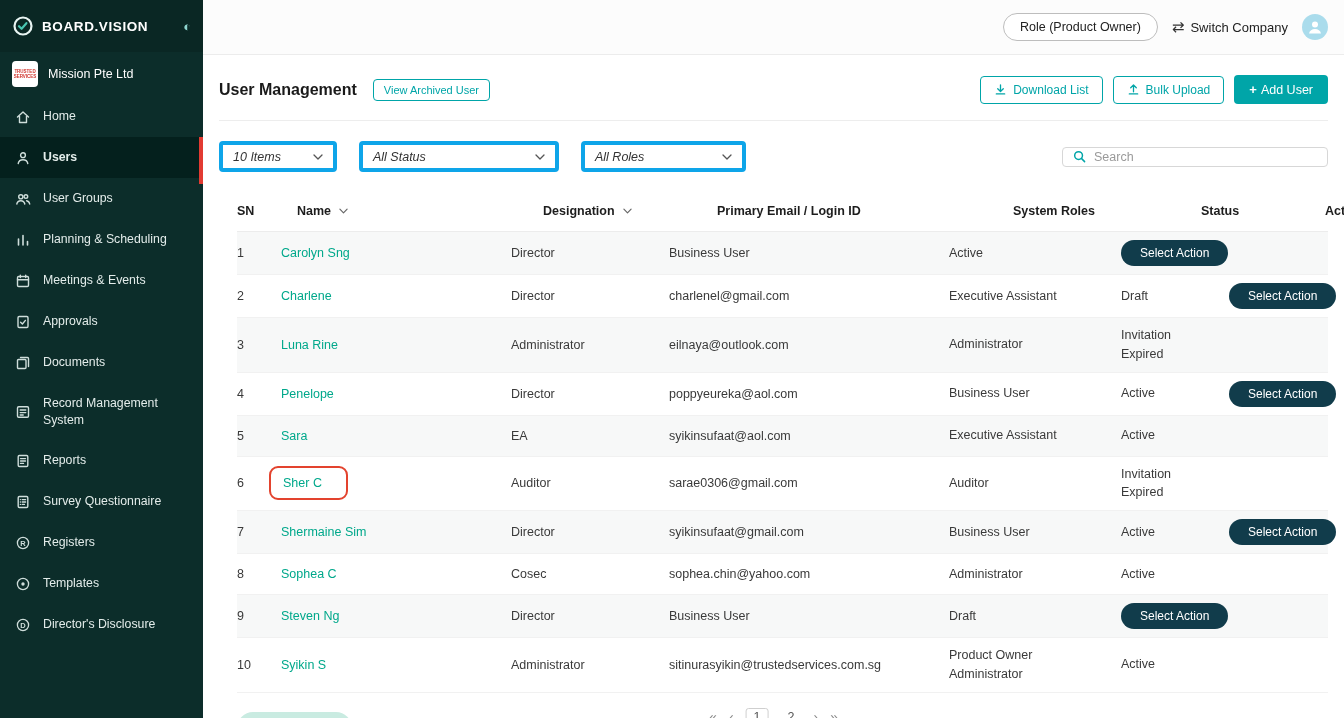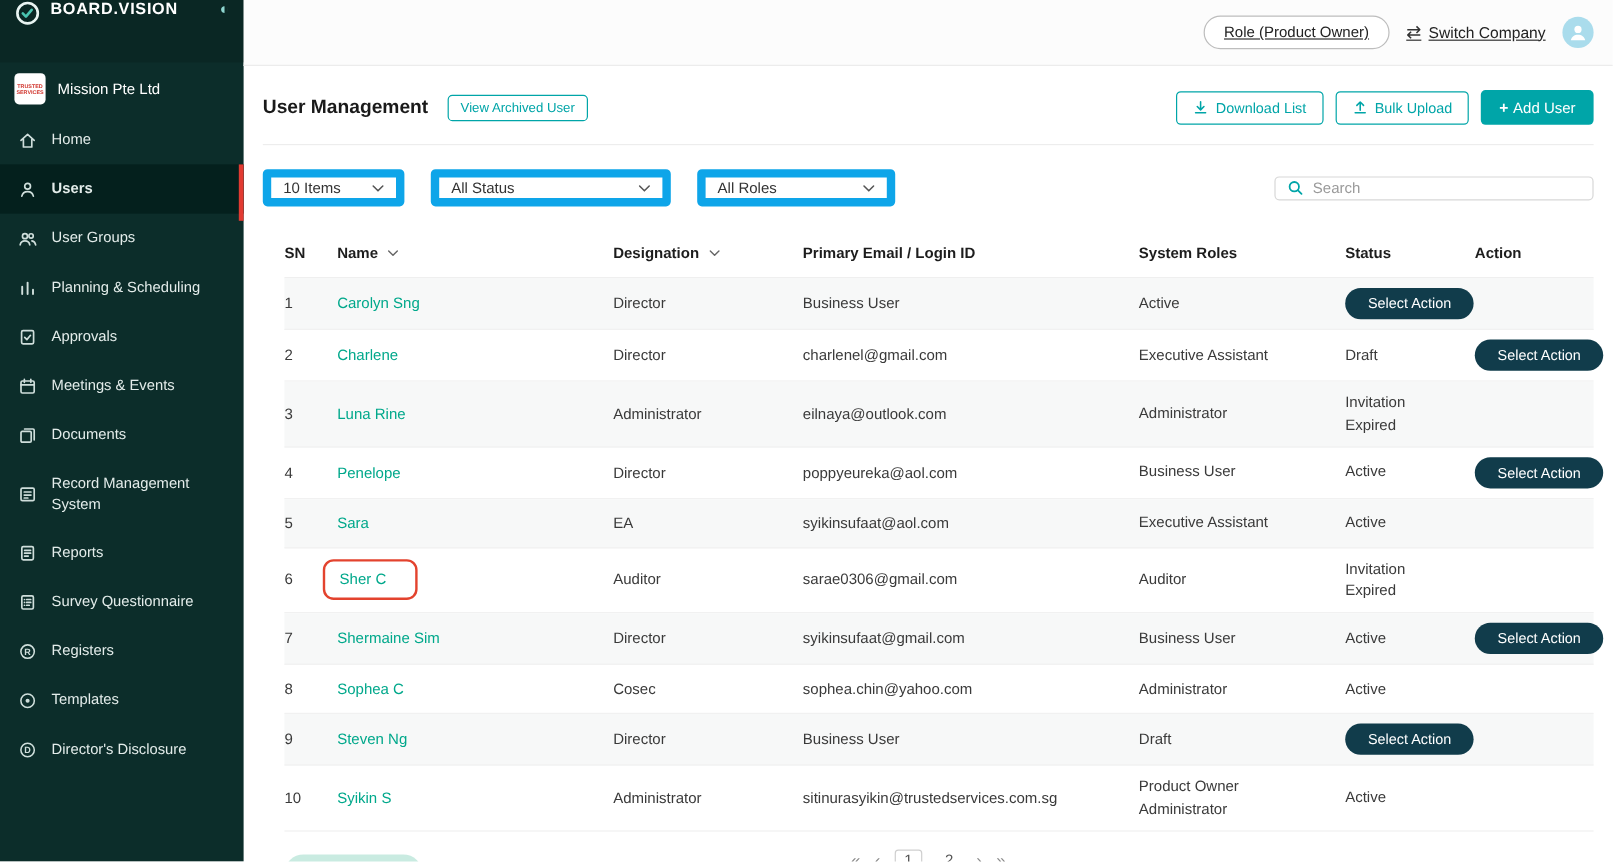--- a/index.html
+++ b/index.html
@@ -15,59 +15,59 @@
   }
   *{box-sizing:border-box;margin:0;padding:0;}
   body{
     width:1344px;height:718px;overflow:hidden;background:#fff;
     font-family:"Liberation Sans", sans-serif;font-size:12.5px;color:#333;
   }
   .app{display:flex;width:100%;height:100%;}
 
   
   .sidebar{width:203px;flex-shrink:0;background:var(--sidebar-bg);color:#e3ecea;display:flex;flex-direction:column;}
-  .sidebar-header{height:52px;display:flex;align-items:flex-start;gap:8px;padding:0 12px;background:#0a2724;}
+  .sidebar-header{height:52px;display:flex;align-items:center;gap:8px;padding:0 12px;background:#0a2724;}
   .brand-name{color:#fff;font-weight:bold;font-size:13.5px;letter-spacing:.6px;}
   .collapse-icon{margin-left:auto;color:#8fd6d0;font-size:13px;cursor:pointer;}
   .company-row{display:flex;align-items:center;gap:10px;padding:9px 12px;cursor:pointer;}
   .company-logo{width:26px;height:26px;background:#fff;border-radius:4px;display:flex;align-items:center;justify-content:center;overflow:hidden;flex-shrink:0;}
   .company-logo span{font-size:4.5px;font-weight:bold;color:#d0342c;text-align:center;line-height:1.2;padding:1px;}
   .company-name{color:#fff;font-weight:normal;font-size:12.5px;}
   .nav{display:flex;flex-direction:column;}
   .nav-item{display:flex;align-items:center;gap:12px;padding:12px 14px;font-size:12.3px;font-weight:500;color:#e3ecea;cursor:pointer;position:relative;line-height:1.35;}
   .nav-item .nav-icon{width:17px;height:17px;flex-shrink:0;color:#cfdedb;display:flex;align-items:center;justify-content:center;}
   .nav-item.active{background:var(--sidebar-active);font-weight:bold;}
   .nav-item.active::after{content:"";position:absolute;right:0;top:0;bottom:-6px;width:4px;background:var(--active-indicator);}
 
   
   .main{flex:1;display:flex;flex-direction:column;min-width:0;}
-  .topbar{height:55px;background:#fcfcfc;border-bottom:1px solid #ececec;display:flex;align-items:center;justify-content:flex-end;gap:14px;padding:0 16px;flex-shrink:0;text-decoration:underline;}
+  .topbar{height:55px;background:#fcfcfc;border-bottom:1px solid #ececec;display:flex;align-items:center;justify-content:flex-end;gap:14px;padding:0 16px;flex-shrink:0;}
   .role-pill{border:1px solid #bdbdbd;background:#fff;border-radius:16px;padding:6px 16px;font-size:12.5px;color:#222;cursor:pointer;font-family:inherit;}
   .switch{display:flex;align-items:center;gap:6px;font-size:13px;color:#222;cursor:pointer;}
   .switch-icon{font-size:15px;color:#333;}
   .avatar{width:26px;height:26px;border-radius:50%;background:#aadcec;display:flex;align-items:center;justify-content:center;cursor:pointer;overflow:hidden;}
 
   .content{flex:1;padding:0 16px;min-width:0;}
   .page-header{display:flex;align-items:center;padding:20px 0 16px;border-bottom:1px solid #ededed;}
   .page-title{font-size:16px;font-weight:bold;color:#1a1a1a;}
   .view-archived{margin-left:16px;border:1px solid var(--accent);color:var(--accent);background:#fff;border-radius:4px;padding:4px 10px;font-size:11px;cursor:pointer;font-family:inherit;}
   .header-actions{margin-left:auto;display:flex;gap:10px;align-items:center;}
   .btn-outline{display:flex;align-items:center;gap:6px;border:1px solid var(--accent);color:var(--accent);background:#fff;border-radius:4px;padding:6px 13px;font-size:12px;cursor:pointer;font-family:inherit;}
   .btn-solid{display:flex;align-items:center;gap:4px;background:var(--accent);color:#fff;border:none;border-radius:4px;padding:7px 15px;font-size:12.5px;cursor:pointer;font-family:inherit;}
   .btn-solid .plus{font-weight:bold;font-size:13px;}
 
   .filters{display:flex;align-items:center;gap:22px;margin-top:20px;}
-  .select{height:31px;border:7px solid #0ea5e9;border-radius:4px;background:#fff;display:flex;align-items:center;justify-content:space-between;padding:0 10px;color:#333;cursor:pointer;}
+  .select{height:31px;border:4px solid #0ea5e9;border-radius:4px;background:#fff;display:flex;align-items:center;justify-content:space-between;padding:0 10px;color:#333;cursor:pointer;font-style:italic;}
   .search-box{margin-left:auto;width:266px;height:20px;border:1px solid #d7d7d7;border-radius:4px;background:#fff;display:flex;align-items:center;gap:8px;padding:0 10px;}
   .search-box input{border:none;outline:none;flex:1;font-size:12.5px;font-family:inherit;color:#333;background:transparent;}
   .search-box input::placeholder{color:#9a9a9a;}
 
   .table{margin-top:18px;padding-left:18px;}
   .tgrid{display:grid;grid-template-columns:44px 230px 158px 280px 172px 108px minmax(90px,1fr);align-items:center;}
-  .thead{padding:14px 0 13px;font-weight:bold;color:#1d1d1d;border-bottom:1px solid #ececec;}
+  .thead{padding:14px 0 13px;font-weight:bold;color:#1d1d1d;border-bottom:1px solid #ececec;gap:16px;}
   .th{display:flex;align-items:center;gap:8px;}
   .tr{min-height:41px;padding:8px 0;border-bottom:1px solid #f1f1f1;color:#3a3a3a;}
   .tr:nth-child(odd){background:#f7f8f8;}
   .name-link{color:var(--link);text-decoration:none;cursor:pointer;}
   .td.pre{white-space:pre-line;line-height:1.5;}
   .annotation{display:inline-block;border:2px solid var(--annotation);border-radius:9px;padding:8px 24px 8px 12px;margin-left:-12px;}
   .action-btn{background:var(--action-button);color:#fff;border:none;border-radius:14px;padding:6px 19px;font-size:12px;cursor:pointer;font-family:Liberation Sans, sans-serif;white-space:nowrap;}
 
   .table-footer{position:relative;display:flex;align-items:center;margin-top:13px;padding-left:18px;height:44px;}
   .total-badge{background:var(--badge-bg);color:var(--badge-text);font-weight:bold;border-radius:16px;padding:9px 14px;font-size:12.5px;}
@@ -133,35 +133,35 @@
       <div class="nav-item">
         <span class="nav-icon">
             <svg width="16" height="16" viewBox="0 0 16 16" fill="none" stroke="currentColor" stroke-width="1.6" stroke-linecap="round">
               <path d="M3.5 13V7M8 13V3.5M12.5 13V9.5"></path>
             </svg>
           </span>
         <span class="nav-label">Planning &amp; Scheduling</span>
       </div>
       <div class="nav-item">
         <span class="nav-icon">
+            <svg width="16" height="16" viewBox="0 0 16 16" fill="none" stroke="currentColor" stroke-width="1.4" stroke-linecap="round">
+              <rect x="2.5" y="3.5" width="11" height="10" rx="1.2"></rect>
+              <path d="M2.5 6.8h11M5.3 2.2v2.4M10.7 2.2v2.4"></path>
+            </svg>
+          </span>
+        <span class="nav-label">Meetings &amp; Events</span>
+      </div>
+      <div class="nav-item">
+        <span class="nav-icon">
             <svg width="16" height="16" viewBox="0 0 16 16" fill="none" stroke="currentColor" stroke-width="1.4" stroke-linecap="round" stroke-linejoin="round">
               <rect x="3" y="2.5" width="10" height="11" rx="1.2"></rect>
               <path d="M5.6 8.2l1.8 1.8 3-3.6"></path>
             </svg>
           </span>
         <span class="nav-label">Approvals</span>
-      </div>
-      <div class="nav-item">
-        <span class="nav-icon">
-            <svg width="16" height="16" viewBox="0 0 16 16" fill="none" stroke="currentColor" stroke-width="1.4" stroke-linecap="round">
-              <rect x="2.5" y="3.5" width="11" height="10" rx="1.2"></rect>
-              <path d="M2.5 6.8h11M5.3 2.2v2.4M10.7 2.2v2.4"></path>
-            </svg>
-          </span>
-        <span class="nav-label">Meetings &amp; Events</span>
       </div>
       <div class="nav-item">
         <span class="nav-icon">
             <svg width="16" height="16" viewBox="0 0 16 16" fill="none" stroke="currentColor" stroke-width="1.4" stroke-linecap="round" stroke-linejoin="round">
               <path d="M5.5 2.5h7a1 1 0 011 1v8"></path>
               <rect x="2.5" y="4.5" width="8.5" height="9" rx="1"></rect>
             </svg>
           </span>
         <span class="nav-label">Documents</span>
       </div>

